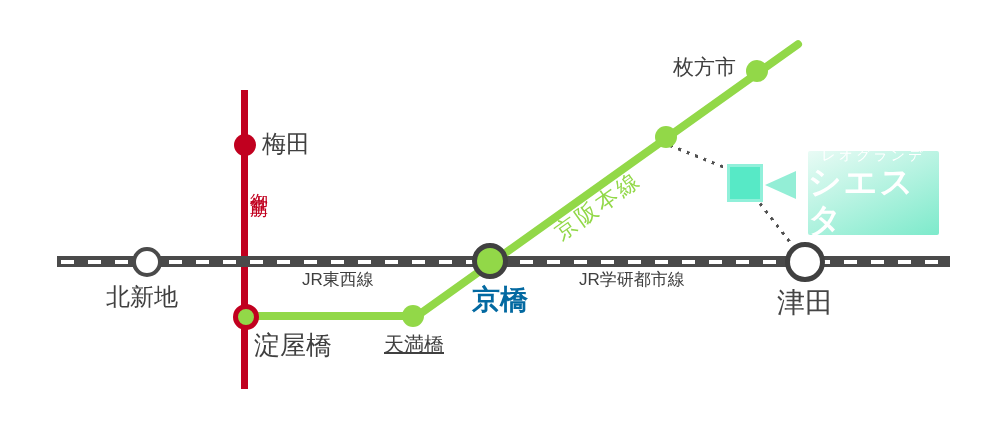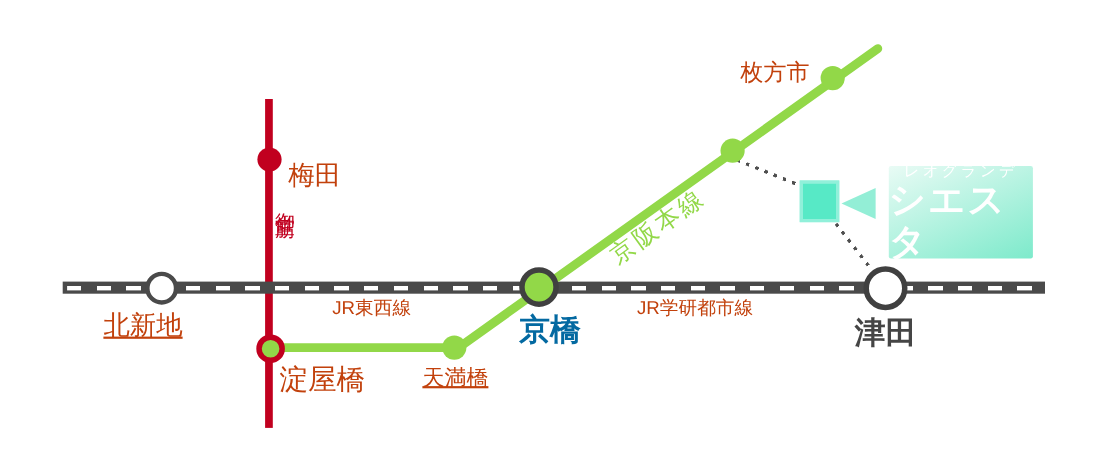--- a/index.html
+++ b/index.html
@@ -44,29 +44,29 @@
     border-top:14px solid transparent;border-bottom:14px solid transparent;border-right:31px solid #93eed6;
   }
   .callout{
     left:796px;top:151px;width:131px;height:84px;z-index:5;border-radius:2px;
     background:linear-gradient(155deg,#e9fbf5 0%,#7deacb 100%);
     display:flex;flex-direction:column;align-items:center;justify-content:center;color:#ffffff;margin-left:12px;
   }
   .callout .brand{font-size:14px;letter-spacing:3px;line-height:1.2;}
   .callout .name{font-size:33px;font-weight:bold;letter-spacing:2px;line-height:1.15;}
   
-  .lbl{position:absolute;white-space:nowrap;color:#c2410c;z-index:7;line-height:1;}
-  .lbl-umeda{left:262px;top:132px;font-size:24px;margin-top:16px;}
-  .lbl-kitashinchi{left:94px;top:285px;font-size:24px;text-decoration:underline;}
+  .lbl{position:absolute;white-space:nowrap;color:#404040;z-index:7;line-height:1;}
+  .lbl-umeda{left:262px;top:132px;font-size:24px;}
+  .lbl-kitashinchi{left:106px;top:285px;font-size:24px;}
   .lbl-yodoyabashi{left:254px;top:332px;font-size:26px;}
   .lbl-temmabashi{left:384px;top:334px;font-size:20px;text-decoration:underline;}
   .lbl-kyobashi{left:472px;top:286px;font-size:28px;font-weight:bold;color:#0369a1;}
   .lbl-katanoshi{left:572px;top:115px;font-size:28px;font-weight:bold;color:#454545;}
   .lbl-hirakatashi{left:673px;top:56px;font-size:21px;}
-  .lbl-tsuda{left:777px;top:289px;font-size:28px;font-weight:bold;color:#454545;}
+  .lbl-tsuda{left:777px;top:289px;font-size:28px;font-weight:normal;color:#454545;}
   .lbl-jr-tozai{left:302px;top:271px;font-size:17px;}
   .lbl-jr-gakken{left:579px;top:271px;font-size:17px;}
   .lbl-midosuji{
     left:250px;top:179px;font-size:18px;color:#c1001f;
     writing-mode:vertical-rl;letter-spacing:3px;
   }
   .lbl-keihan{
     left:513px;top:195px;width:170px;text-align:center;font-size:22px;letter-spacing:3px;
     color:#92d848;transform:rotate(-35.5deg);transform-origin:center center;
   }

